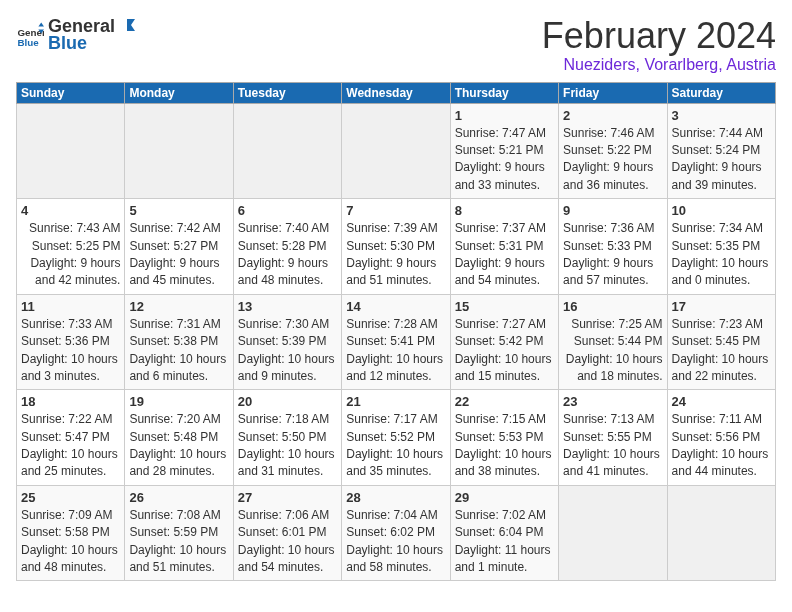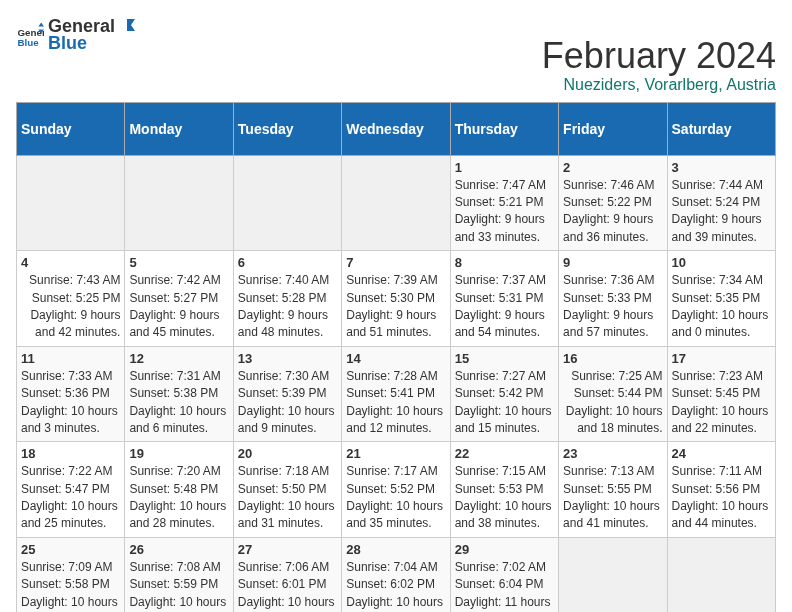--- a/index.html
+++ b/index.html
@@ -30,43 +30,42 @@
       font-size: 18px;
       font-weight: bold;
       color: #1a6ab1;
     }
     .logo-icon {
       width: 28px;
       height: 28px;
     }
     .title-block {
       text-align: right;
-      margin-top: 20px;
     }
     .month-title {
       font-size: 36px;
       font-weight: normal;
       color: #333;
       line-height: 1.1;
     }
     .location-title {
       font-size: 16px;
-      color: #0f766e;
+      color: #6d28d9;
     }
     table {
       width: 100%;
       border-collapse: collapse;
       table-layout: fixed;
     }
     thead tr th {
       background-color: #1a6ab1;
       color: #fff;
-      font-size: 14px;
+      font-size: 12px;
       font-weight: bold;
-      padding: 18px 4px;
+      padding: 3px 4px;
       text-align: left;
       border: 1px solid #aaa;
     }
     tbody tr td {
       vertical-align: top;
       border: 1px solid #ccc;
       padding: 4px 4px;
       font-size: 10.5px;
       color: #333;
       min-height: 80px;

